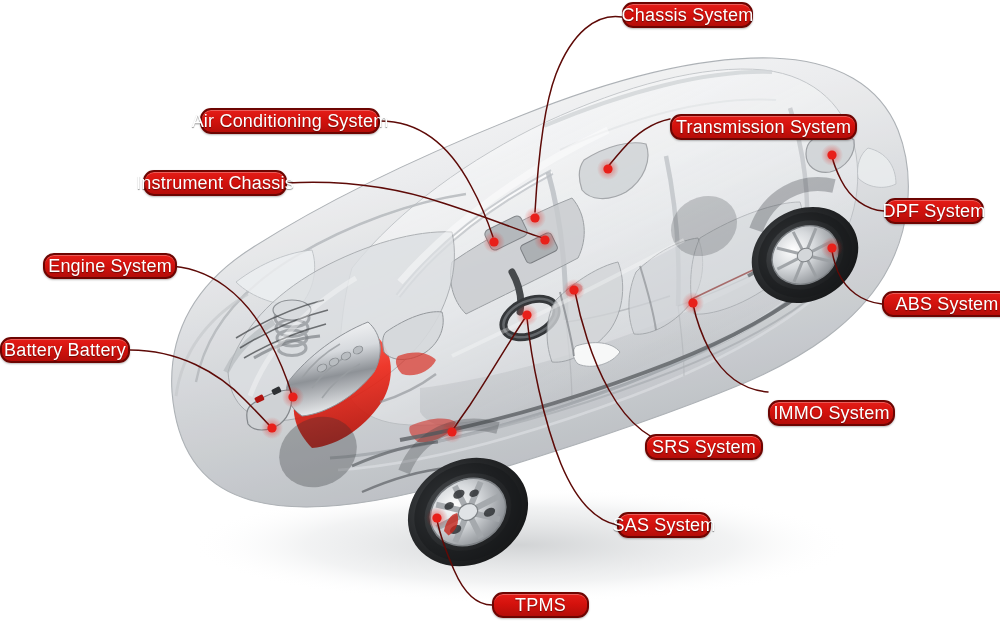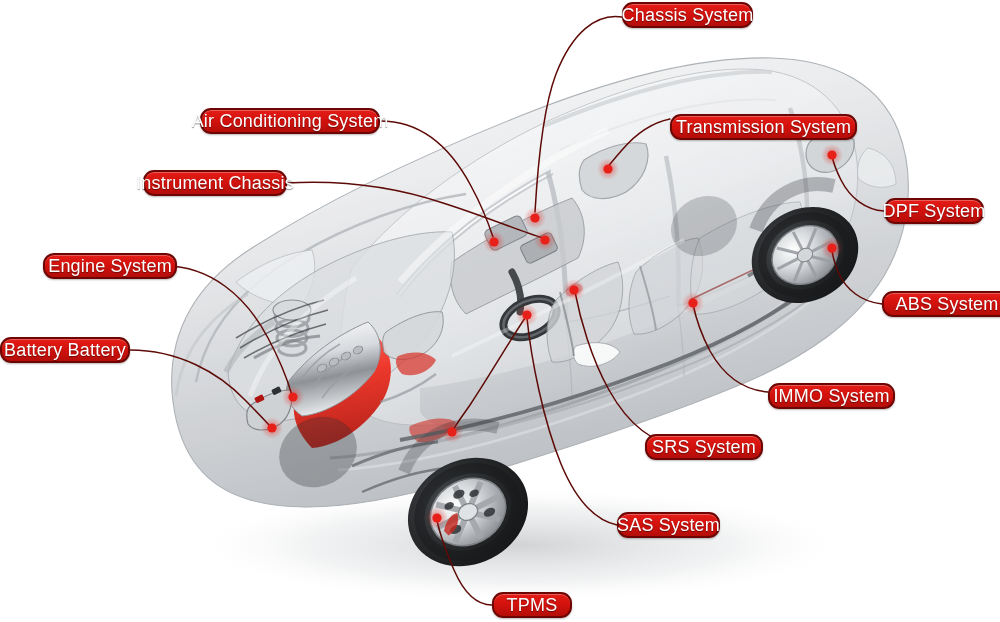--- a/index.html
+++ b/index.html
@@ -370,27 +370,27 @@
       </div>
       <div class="pill" style="left: 43px; top: 253px; width: 134px;">
         <span>Engine System</span>
       </div>
       <div class="pill" style="left: 882px; top: 291px; width: 130px;">
         <span>ABS System</span>
       </div>
       <div class="pill" style="left: 0px; top: 337px; width: 130px;">
         <span>Battery Battery</span>
       </div>
-      <div class="pill" style="left: 768px; top: 383px; width: 127px;">
+      <div class="pill" style="left: 768px; top: 400px; width: 127px;">
         <span>IMMO System</span>
       </div>
       <div class="pill" style="left: 645px; top: 434px; width: 118px;">
         <span>SRS System</span>
       </div>
-      <div class="pill" style="left: 617px; top: 512px; width: 103px;">
+      <div class="pill" style="left: 617px; top: 512px; width: 94px;">
         <span>SAS System</span>
       </div>
-      <div class="pill" style="left: 492px; top: 592px; width: 80px;">
+      <div class="pill" style="left: 492px; top: 592px; width: 97px;">
         <span>TPMS</span>
       </div>
     </div>
 
 </div>
 
 </body></html>

